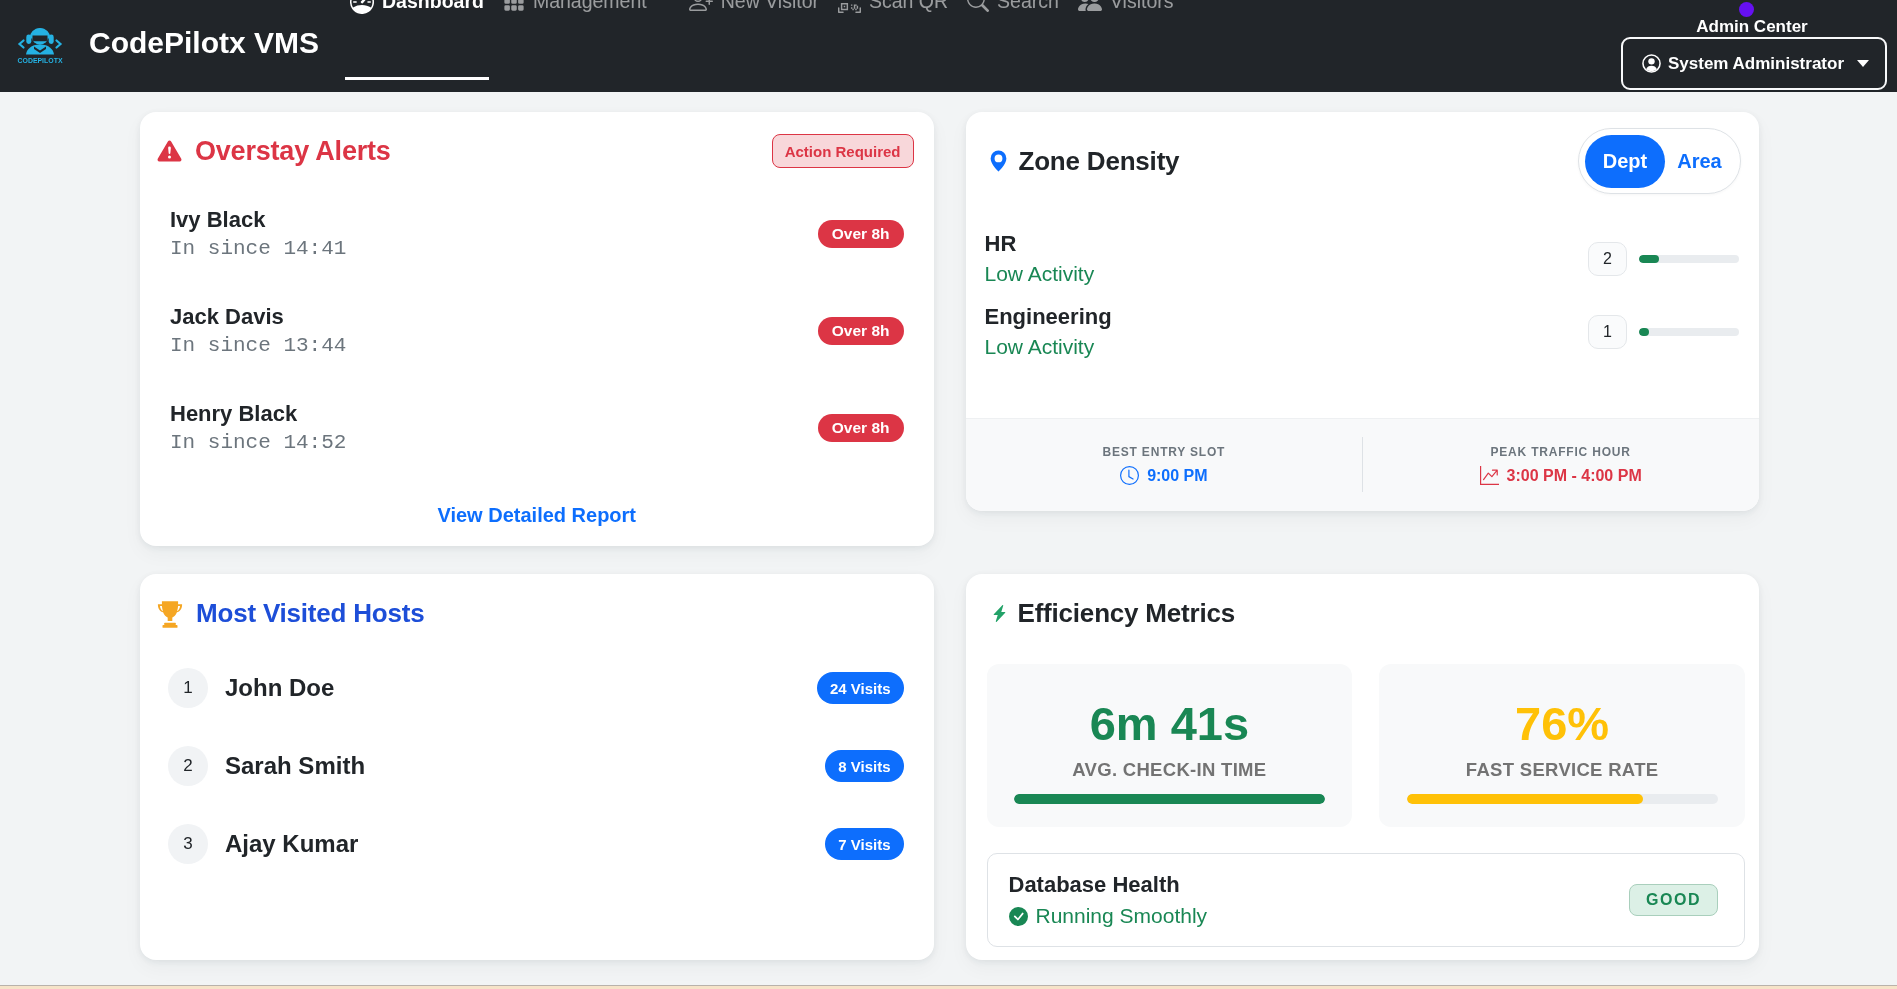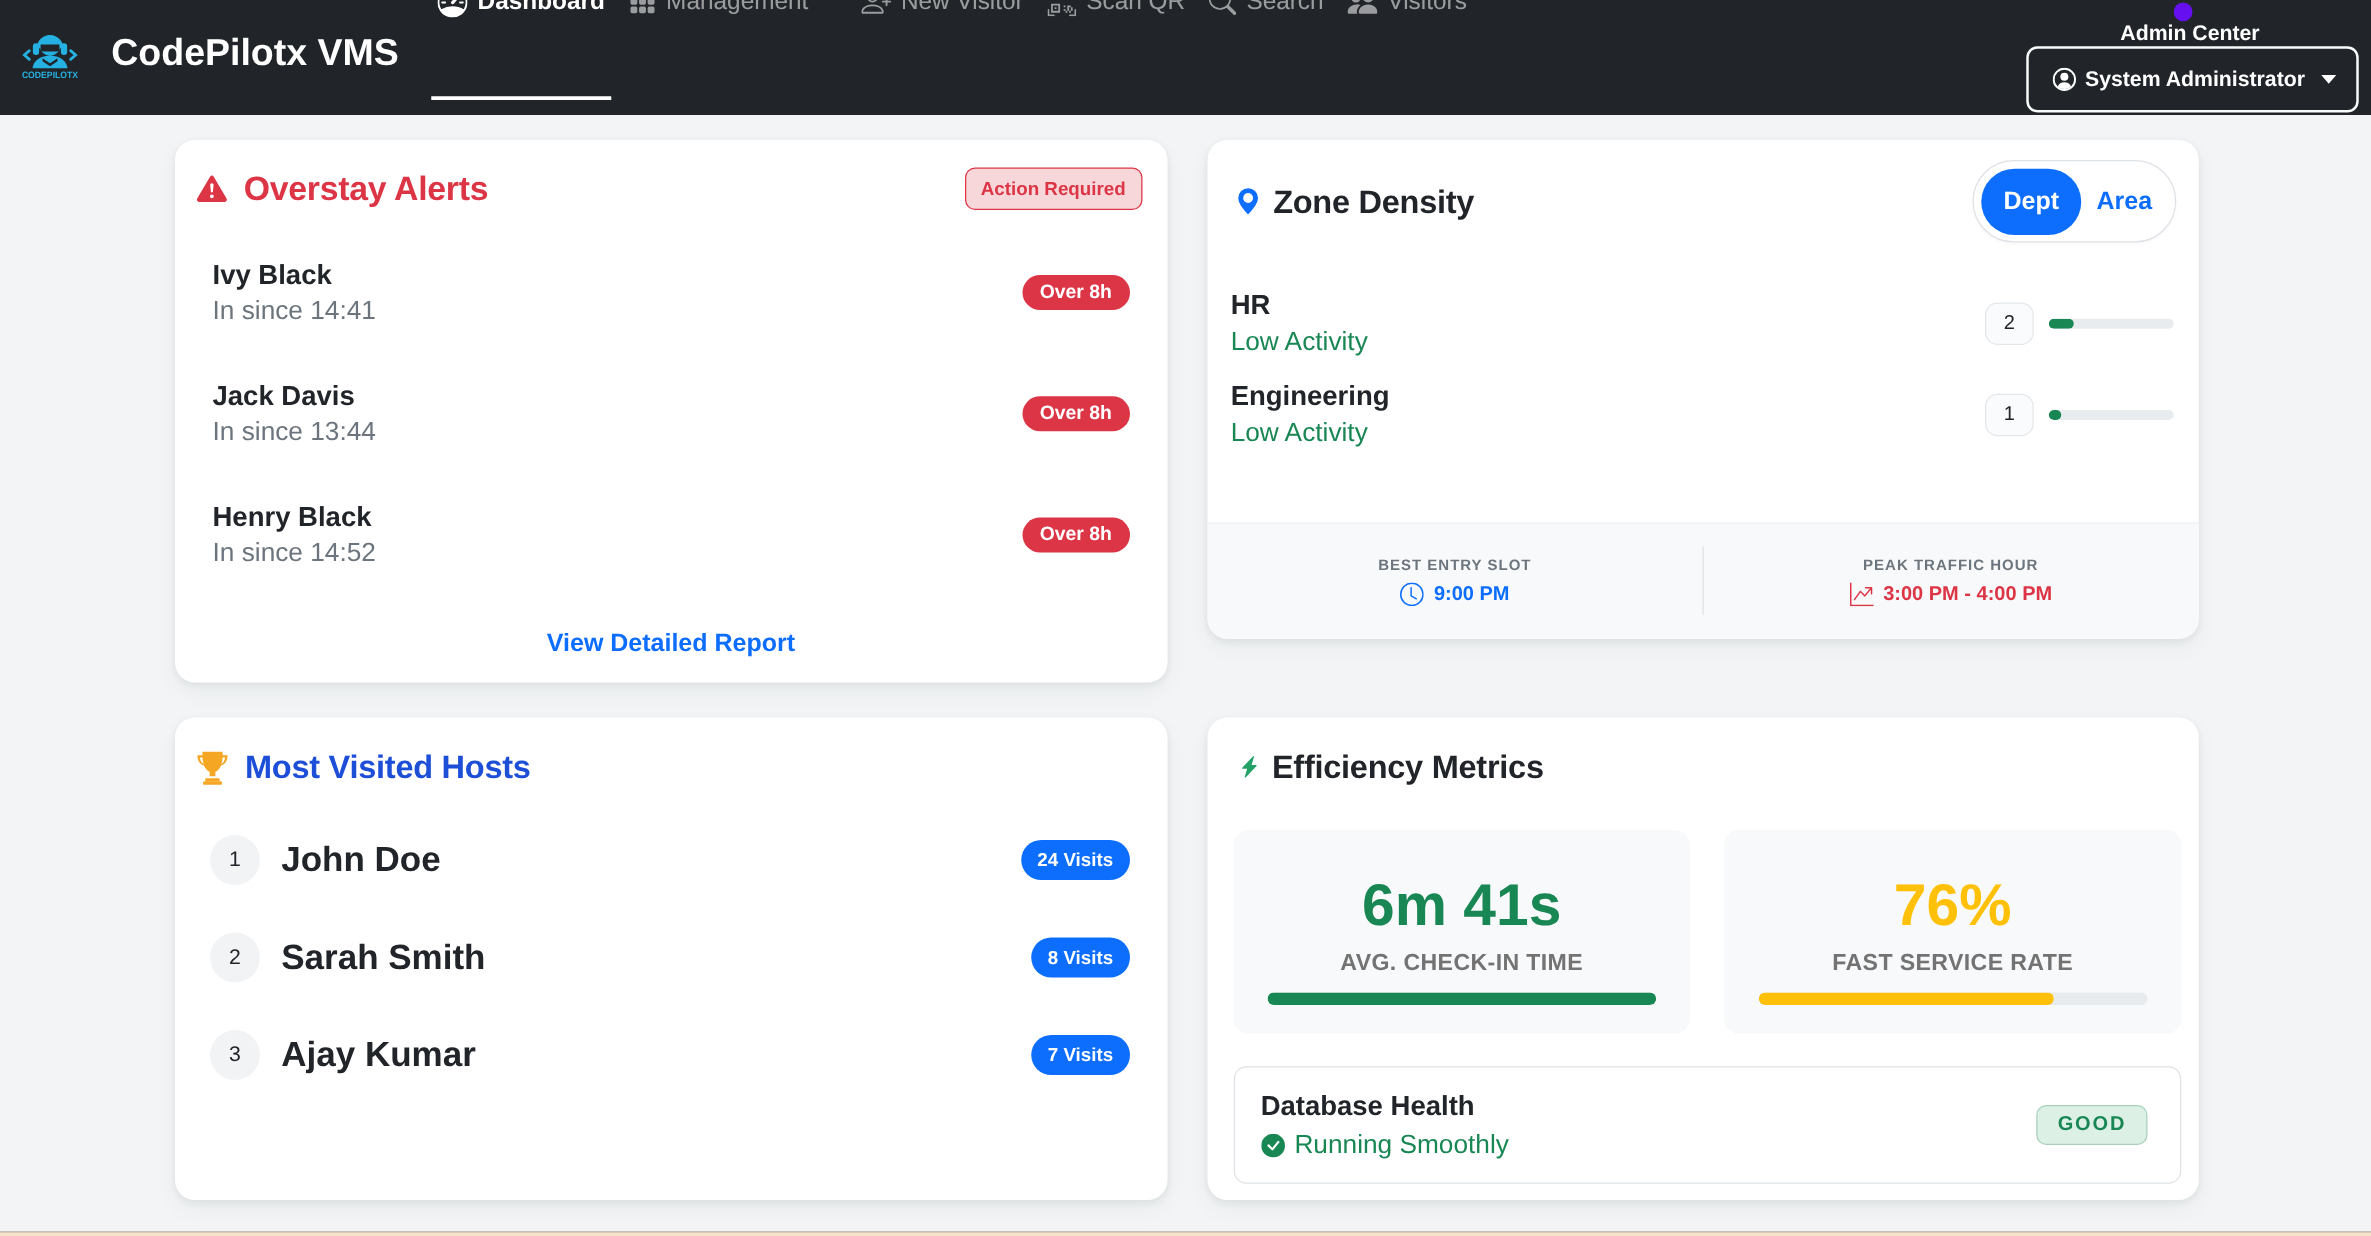--- a/index.html
+++ b/index.html
@@ -29,21 +29,21 @@
 .card { background:#fff; border-radius:16px; box-shadow:0 2px 6px rgba(30,40,60,.07), 0 8px 20px rgba(30,40,60,.04); }
 
 
 .card-alerts { height:434px; display:flex; flex-direction:column; }
 .c1-head { display:flex; align-items:center; padding:22px 20px 0 16px; }
 .c1-title { color:#dc3545; font-size:27px; font-weight:700; margin-left:12px; letter-spacing:-0.2px; }
 .action-badge { margin-left:auto; background:#f8d7da; color:#dc3545; border:1px solid #dc3545; font-size:15px; font-weight:700; border-radius:8px; padding:0 12px; height:34px; display:flex; align-items:center; }
 .alert-list { margin-top:17px; }
 .alert-item { height:97px; display:flex; align-items:center; justify-content:space-between; padding:0 30px; }
 .a-name { font-size:22px; font-weight:700; color:#212529; line-height:26px; }
-.a-sub { font-size:21px; color:#6c757d; line-height:25px; margin-top:3px; }
+.a-sub { font-size:21px; color:#6c757d; line-height:25px; margin-top:3px;font-family:Liberation Mono, monospace; }
 .over-badge { background:#dc3545; color:#fff; font-size:15.5px; font-weight:700; border-radius:14px; height:28px; padding:0 14px; display:flex; align-items:center; }
 .view-link { text-align:center; margin-top:28px; color:#0d6efd; font-size:20px; font-weight:700; }
 
 
 .card-zone { height:399px; display:flex; flex-direction:column; overflow:hidden; }
 .c2-head { display:flex; align-items:center; padding:16px 18px 0 22px; }
 .c2-title { color:#212529; font-size:26px; font-weight:700; margin-left:10px; letter-spacing:-0.2px; }
 .toggle { margin-left:auto; width:163px; height:66px; border:1px solid #dee2e6; border-radius:33px; background:#fff; display:flex; align-items:center; padding:6px; box-shadow:0 1px 3px rgba(0,0,0,.04); }
 .tg-dept { width:80px; height:53px; border-radius:27px; background:#0d6efd; color:#fff; font-size:20px; font-weight:700; display:flex; align-items:center; justify-content:center; }
 .tg-area { flex:1; text-align:center; color:#0d6efd; font-size:20px; font-weight:700; }
@@ -64,21 +64,21 @@
 .zf-blue { color:#0d6efd; }
 .zf-red { color:#dc3545; }
 
 
 .card-hosts { height:386px; }
 .c3-head { display:flex; align-items:center; padding:24px 20px 0 16px; }
 .c3-title { color:#1d4ed8; font-size:26px; font-weight:700; margin-left:12px; letter-spacing:-0.2px; }
 .host-list { margin-top:20px; }
 .host-item { height:78px; display:flex; align-items:center; padding:0 30px 0 28px; }
 .h-rank { width:40px; height:40px; border-radius:50%; background:#f1f3f5; display:flex; align-items:center; justify-content:center; font-size:17px; color:#212529; }
-.h-name { font-size:28px; font-weight:700; color:#212529; margin-left:17px; }
+.h-name { font-size:24px; font-weight:700; color:#212529; margin-left:17px; }
 .h-badge { margin-left:auto; background:#0d6efd; color:#fff; font-size:15px; font-weight:700; border-radius:16px; height:32px; padding:0 13px; display:flex; align-items:center; }
 
 
 .card-eff { height:386px; }
 .c4-head { display:flex; align-items:center; padding:24px 20px 0 25px; }
 .c4-title { color:#212529; font-size:26px; font-weight:700; margin-left:10px; letter-spacing:-0.2px; }
 .stat-row { display:flex; gap:27px; padding:35px 14px 0 21px; }
 .stat-box { flex:1; height:163px; background:#f8f9fa; border-radius:12px; display:flex; flex-direction:column; align-items:center; justify-content:center; }
 .s-val { font-size:47px; font-weight:700; line-height:50px; margin-top:12px; }
 .s-green { color:#198754; }

